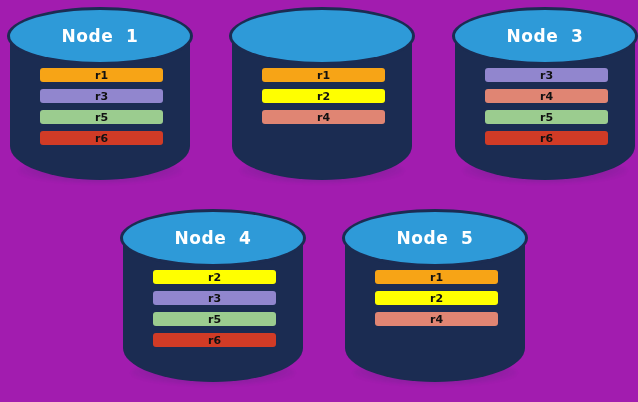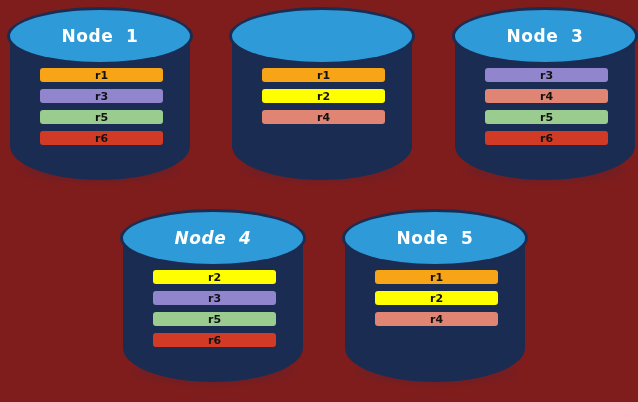--- a/index.html
+++ b/index.html
@@ -110,21 +110,21 @@
   .bar-label {
     color: #111111;
     font-size: 11px;
     font-weight: bold;
     line-height: 1;
   }
 </style>
 </head>
 <body>
 
-<div id="diagram" style="background: #7f1d1d;">
+<div id="diagram" style="background: #a21caf;">
     <div class="node" style="left: 10px; top: 8px;">
       <div class="cyl-shadow"></div>
       <div class="cyl-body" style="background: rgb(27, 44, 82);"></div>
       <div class="cyl-top" style="background: rgb(46, 154, 216);"></div>
       <div class="node-label" style="color: rgb(255, 255, 255);">Node  1</div>
       <div class="bars">
         <div class="bar" style="background: rgb(247, 164, 22);">
           <span class="bar-label" style="color: rgb(17, 17, 17);">r1</span>
         </div>
         <div class="bar" style="background: rgb(145, 134, 206);">
@@ -171,21 +171,21 @@
         </div>
         <div class="bar" style="background: rgb(209, 59, 38);">
           <span class="bar-label" style="color: rgb(17, 17, 17);">r6</span>
         </div>
       </div>
     </div>
     <div class="node" style="left: 123px; top: 210px;">
       <div class="cyl-shadow"></div>
       <div class="cyl-body" style="background: rgb(27, 44, 82);"></div>
       <div class="cyl-top" style="background: rgb(46, 154, 216);"></div>
-      <div class="node-label" style="color: rgb(255, 255, 255); font-style: italic;">Node  4</div>
+      <div class="node-label" style="color: rgb(255, 255, 255);">Node  4</div>
       <div class="bars">
         <div class="bar" style="background: rgb(255, 255, 0);">
           <span class="bar-label" style="color: rgb(17, 17, 17);">r2</span>
         </div>
         <div class="bar" style="background: rgb(145, 134, 206);">
           <span class="bar-label" style="color: rgb(17, 17, 17);">r3</span>
         </div>
         <div class="bar" style="background: rgb(155, 204, 143);">
           <span class="bar-label" style="color: rgb(17, 17, 17);">r5</span>
         </div>

